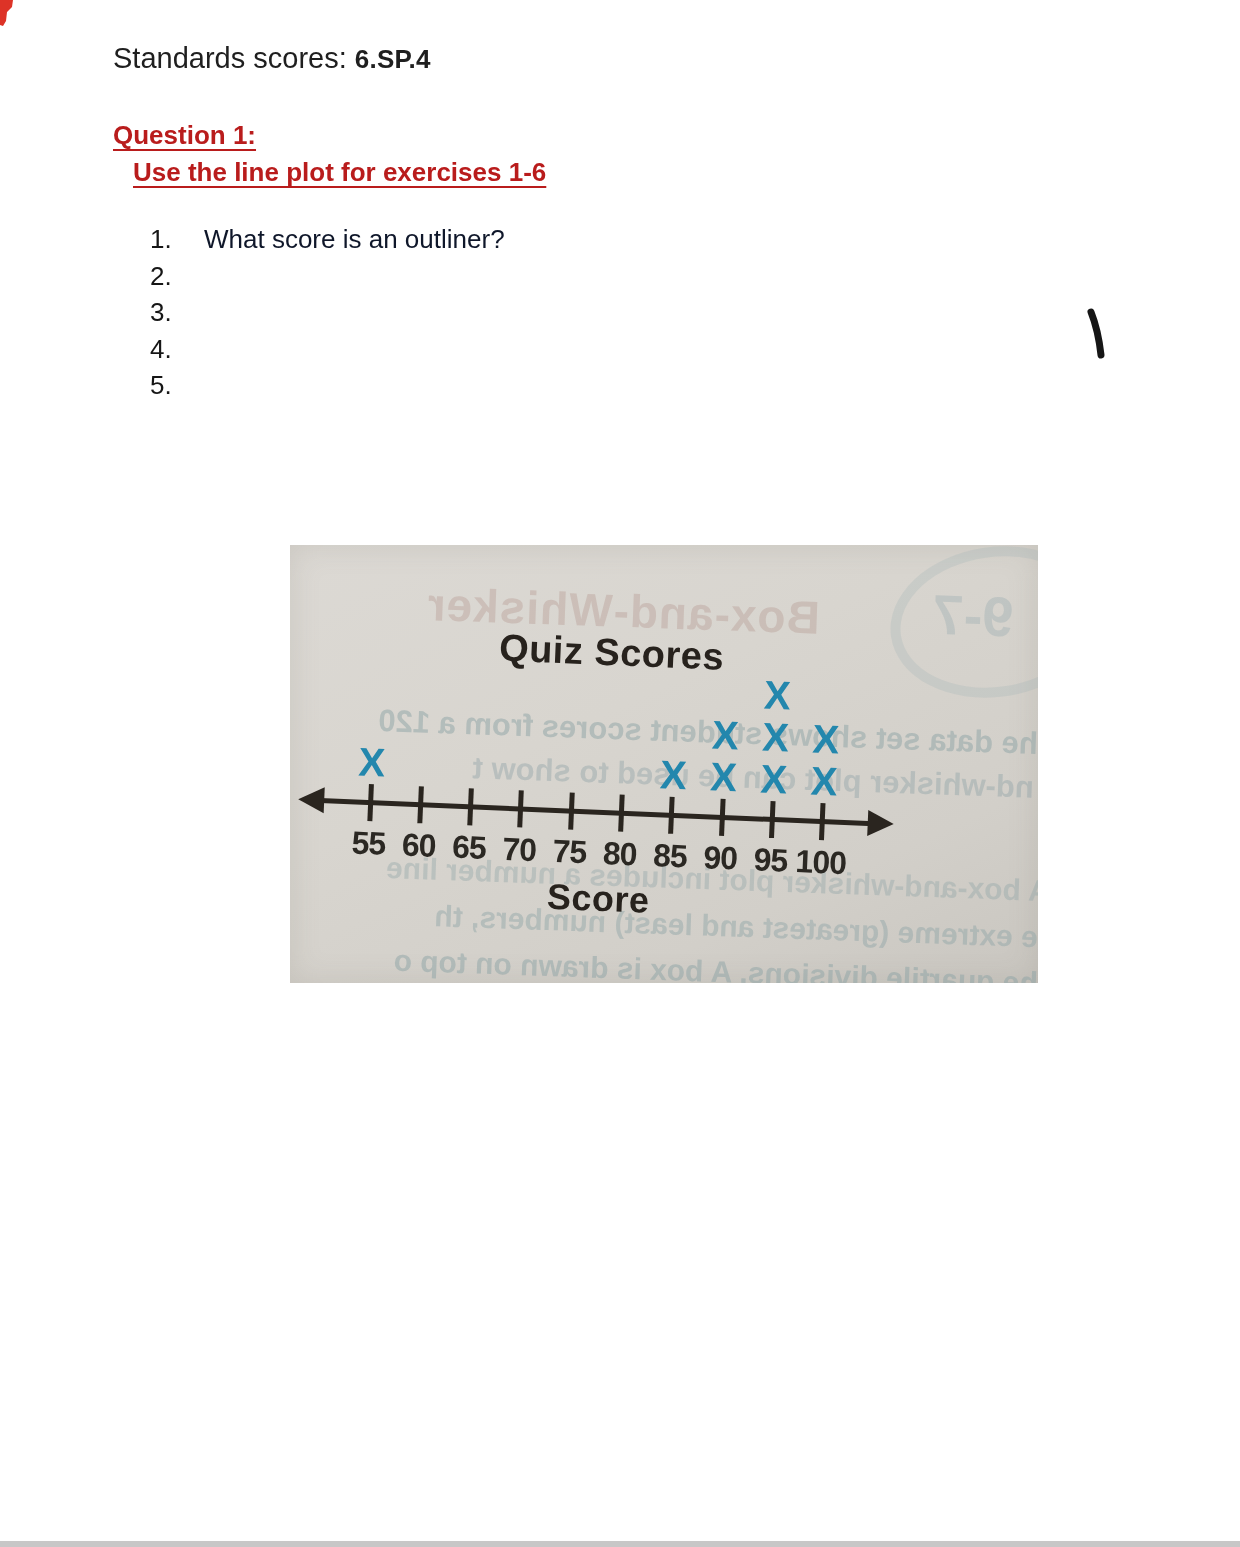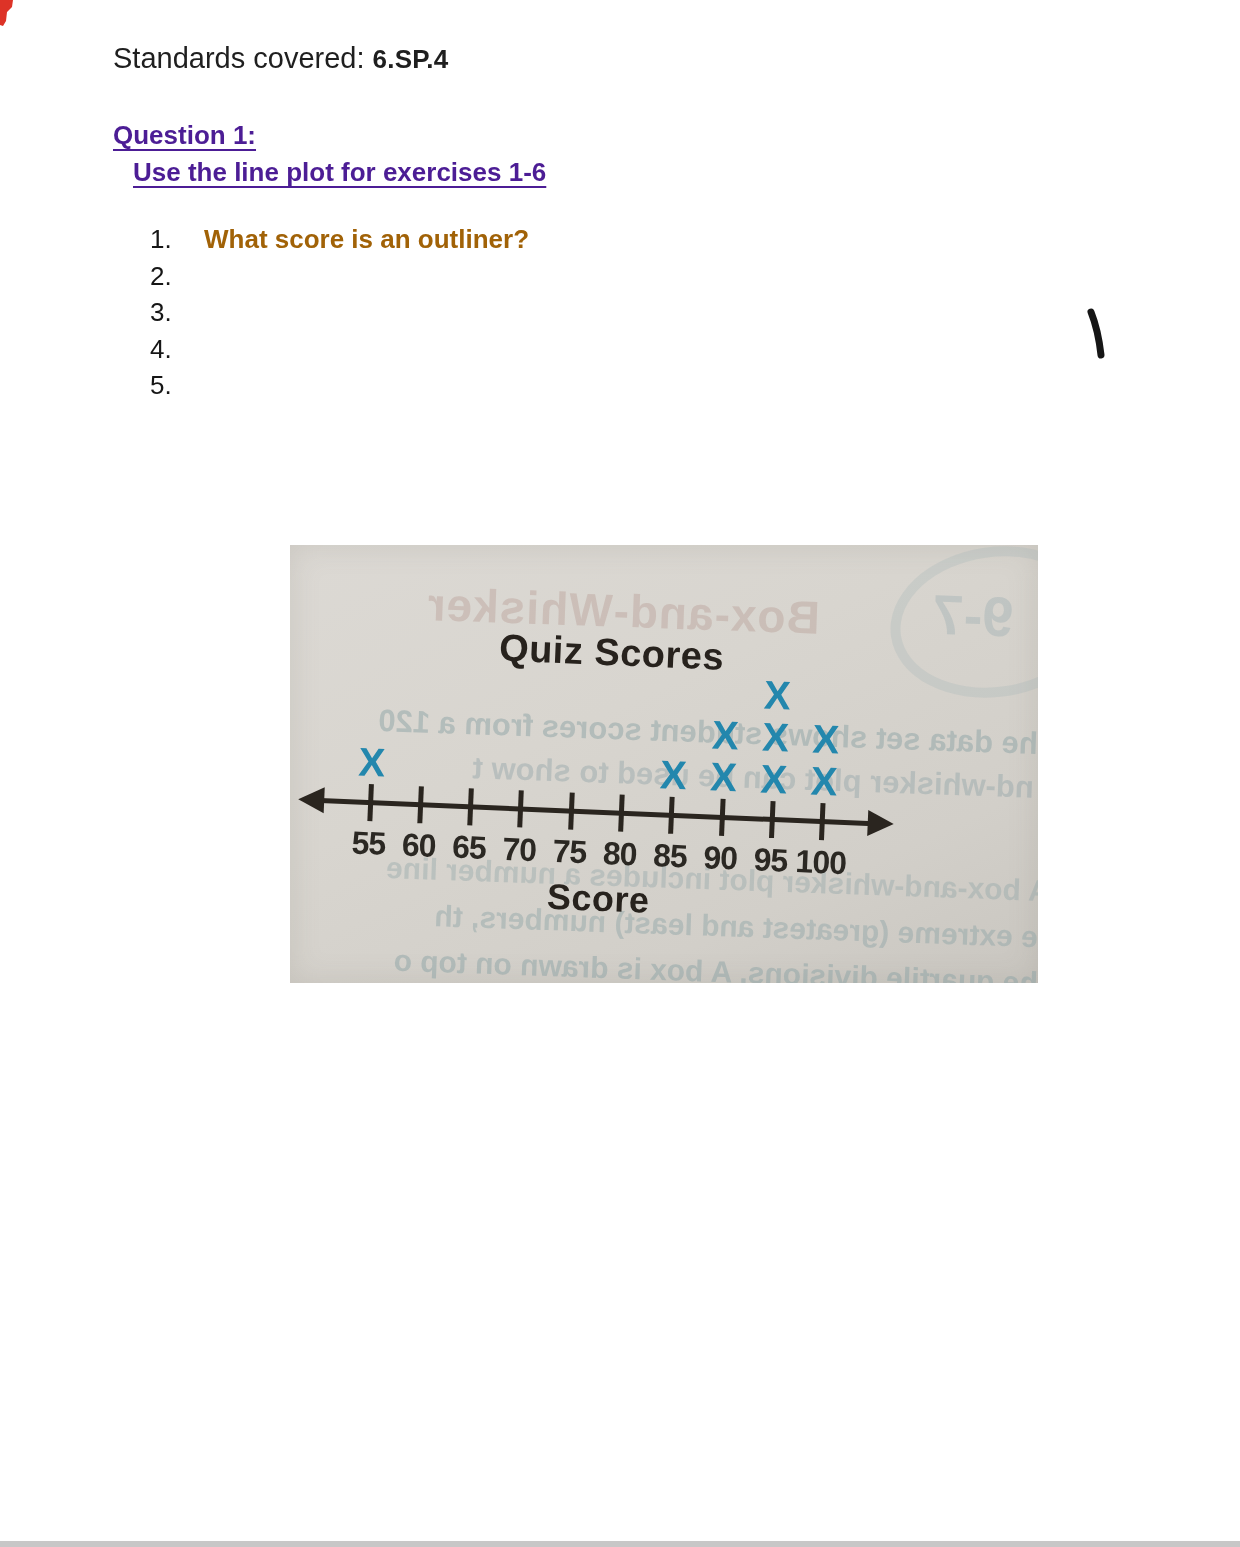--- a/index.html
+++ b/index.html
@@ -2,29 +2,29 @@
 <html><head>
 <meta charset="utf-8">
 <style>
   * { margin:0; padding:0; box-sizing:border-box; }
   html,body { width:1240px; height:1547px; background:#ffffff; overflow:hidden; }
   body { position:relative; font-family:"Liberation Sans", sans-serif; color:#1c1c1c; }
 
   
   .doc-header { position:absolute; left:113px; top:42px; font-size:29px; color:#1f1f1f; }
   .doc-header .code { font-weight:bold; font-size:26px; letter-spacing:0.2px; }
-  .heading { position:absolute; left:113px; font-size:26px; font-weight:bold; color:#4c1d95;
+  .heading { position:absolute; left:113px; font-size:26px; font-weight:bold; color:#b91c1c;
              text-decoration:underline; text-underline-offset:5px; text-decoration-thickness:2px; }
   .heading.q   { top:120px; }
   .heading.ins { top:157px;margin-left:20px; }
 
   .exercise-list { position:absolute; left:150px; top:224px; width:1060px; }
   .ex-row { display:flex; height:36.6px; align-items:flex-start; }
   .ex-num { width:54px; font-size:26px; color:#161616; }
-  .ex-text { font-size:26px; color:#a16207; white-space:nowrap;font-weight:bold; }
+  .ex-text { font-size:26px; color:#0f172a; white-space:nowrap; }
 
   
   .pen-stroke { position:absolute; left:1080px; top:303px; }
 
   
   .red-corner { position:absolute; left:0; top:0; }
 
   
   .bottom-strip { position:absolute; left:0; bottom:0; width:1240px; height:6px; background:#c7c7c7; }
 
@@ -66,21 +66,21 @@
                 font-size:36px; font-weight:bold; color:#27221d; letter-spacing:0.5px; }
 </style>
 </head>
 <body>
 
 <svg class="red-corner" width="16" height="28" viewBox="0 0 16 28">
   <polygon points="0,0 13,0 12,7 7,12 6,21 3,26 0,25" fill="#dd3327"></polygon>
 </svg>
 
 <div class="doc-header">
-  <span>Standards covered: </span><span class="code">6.SP.4</span>
+  <span>Standards scores: </span><span class="code">6.SP.4</span>
 </div>
 
 <div class="heading q">Question 1:</div>
 <div class="heading ins">Use the line plot for exercises 1-6</div>
 
 <div class="exercise-list">
   <div class="ex-row">
     <span class="ex-num">1.</span>
     <span class="ex-text">What score is an outliner?</span>
   </div>

